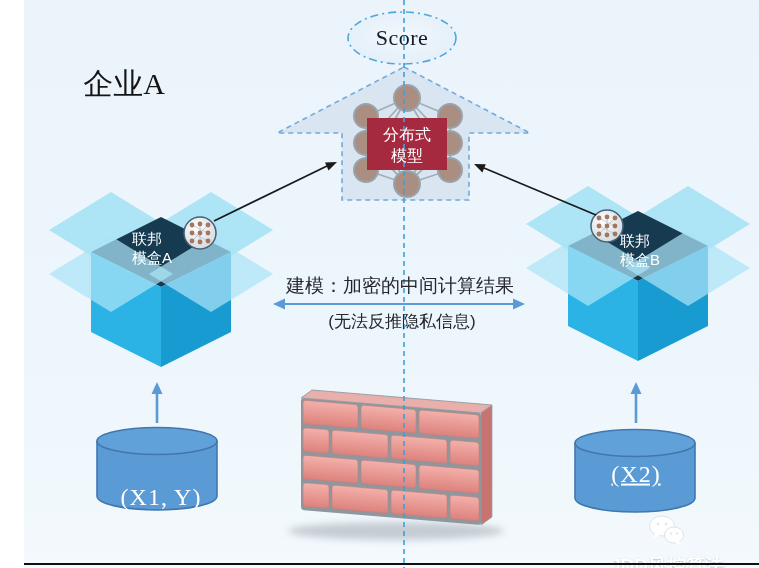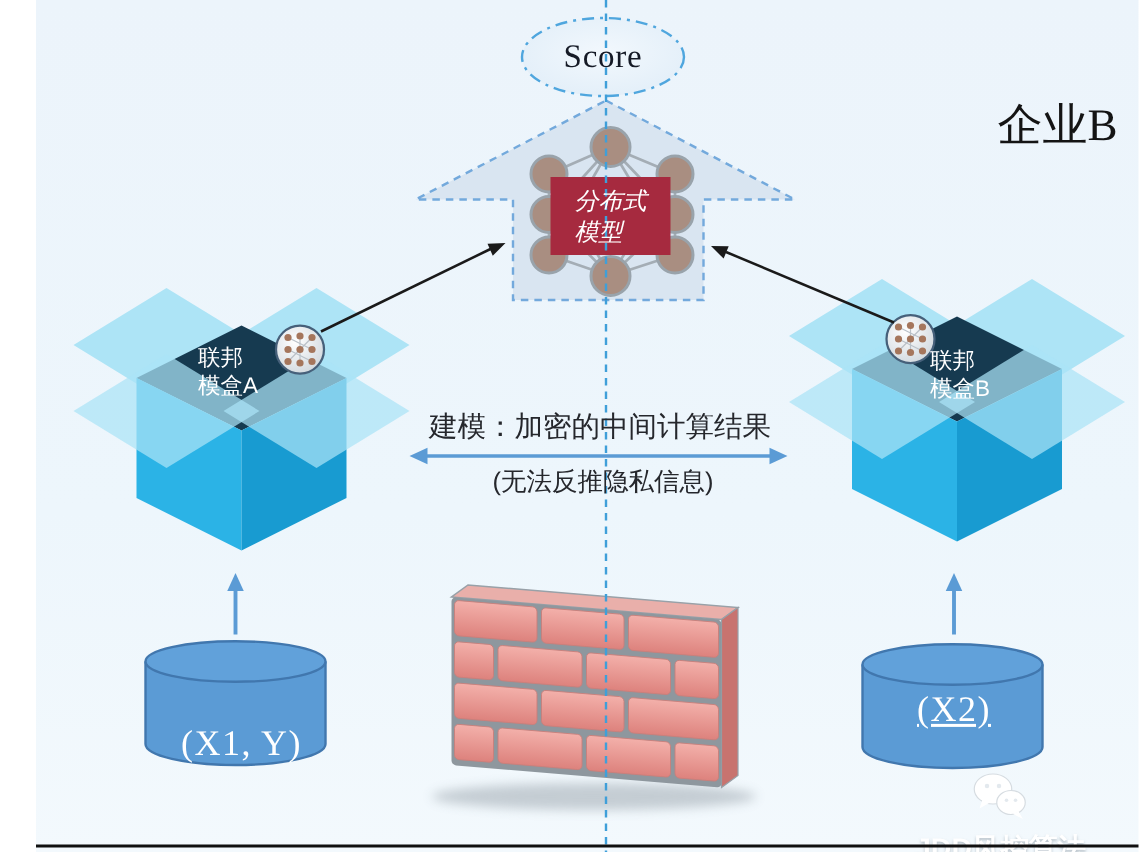--- a/index.html
+++ b/index.html
@@ -8,21 +8,21 @@
     background:linear-gradient(180deg,#ECF4FB 0%,#EDF6FC 60%,#F3F9FD 100%);
     font-family:"Liberation Sans",sans-serif;
     margin-left:24px;
   }
   svg.gfx{position:absolute;left:0;top:0;}
   .t{position:absolute;transform:translate(-50%,-50%);white-space:nowrap;line-height:1.2;}
   .serif{font-family:"Liberation Serif","DejaVu Serif",serif;}
   .score{font-size:22px;color:#151a26;letter-spacing:.5px;}
   .ent{font-size:30px;color:#141414;}
   .boxlabel{font-size:15px;line-height:19px;color:#ffffff;}
-  .modellabel{font-size:16px;line-height:21px;color:#ffffff;font-style:italic;}
+  .modellabel{font-size:16px;line-height:21px;color:#ffffff;text-align:center;}
   .cap1{font-size:19px;color:#25272c;}
   .cap2{font-size:17px;color:#25272c;}
   .cyl{font-size:24px;color:#ffffff;letter-spacing:1px;}
   .copyright{position:absolute;left:46px;top:536px;font-size:16px;color:#1b1b1b;}
   .watermark{position:absolute;left:586px;top:515px;display:flex;align-items:center;gap:6px;
     color:#ffffff;font-size:19px;font-weight:bold;
     text-shadow:0 1px 2px rgba(125,138,150,0.55);flex-direction:column;}
   .bottomline{position:absolute;left:0;top:563px;width:759px;height:2px;background:#101010;}
 </style>
 </head>
@@ -178,21 +178,21 @@
           <rect x="149" y="84.5" width="29" height="23.5" rx="3"></rect>
         </g>
       </g>
     </g>
 
     <line x1="380" y1="0" x2="380" y2="568" stroke="#3F9FD9" stroke-width="1.6" stroke-dasharray="5,4"></line>
   </svg>
 
   <div class="t serif score" style="left:378px;top:38px;">Score</div>
 
-  <div class="t serif ent" style="left:681px;top:84px;">企业B</div>
+  <div class="t serif ent" style="left:100px;top:84px;">企业A</div>
 
   <div class="t modellabel" style="left:383px;top:145px;">
     <span style="display:block">分布式</span>
     <span style="display:block">模型</span>
   </div>
 
   <div class="t boxlabel" style="left:128px;top:248px;">
     <span style="display:block">联邦</span>
     <span style="display:block">模盒A</span>
   </div>

